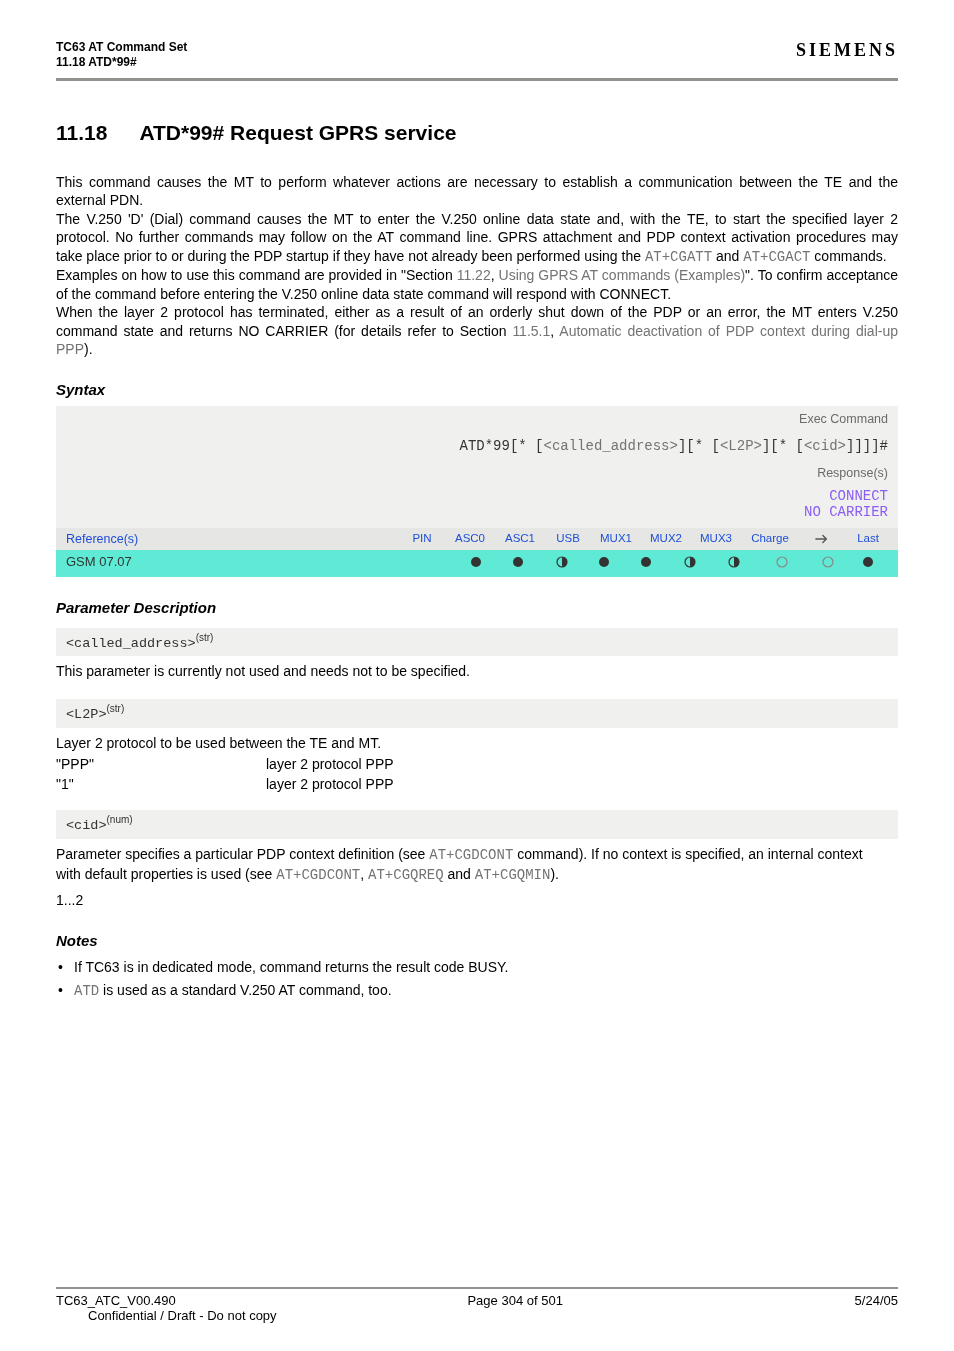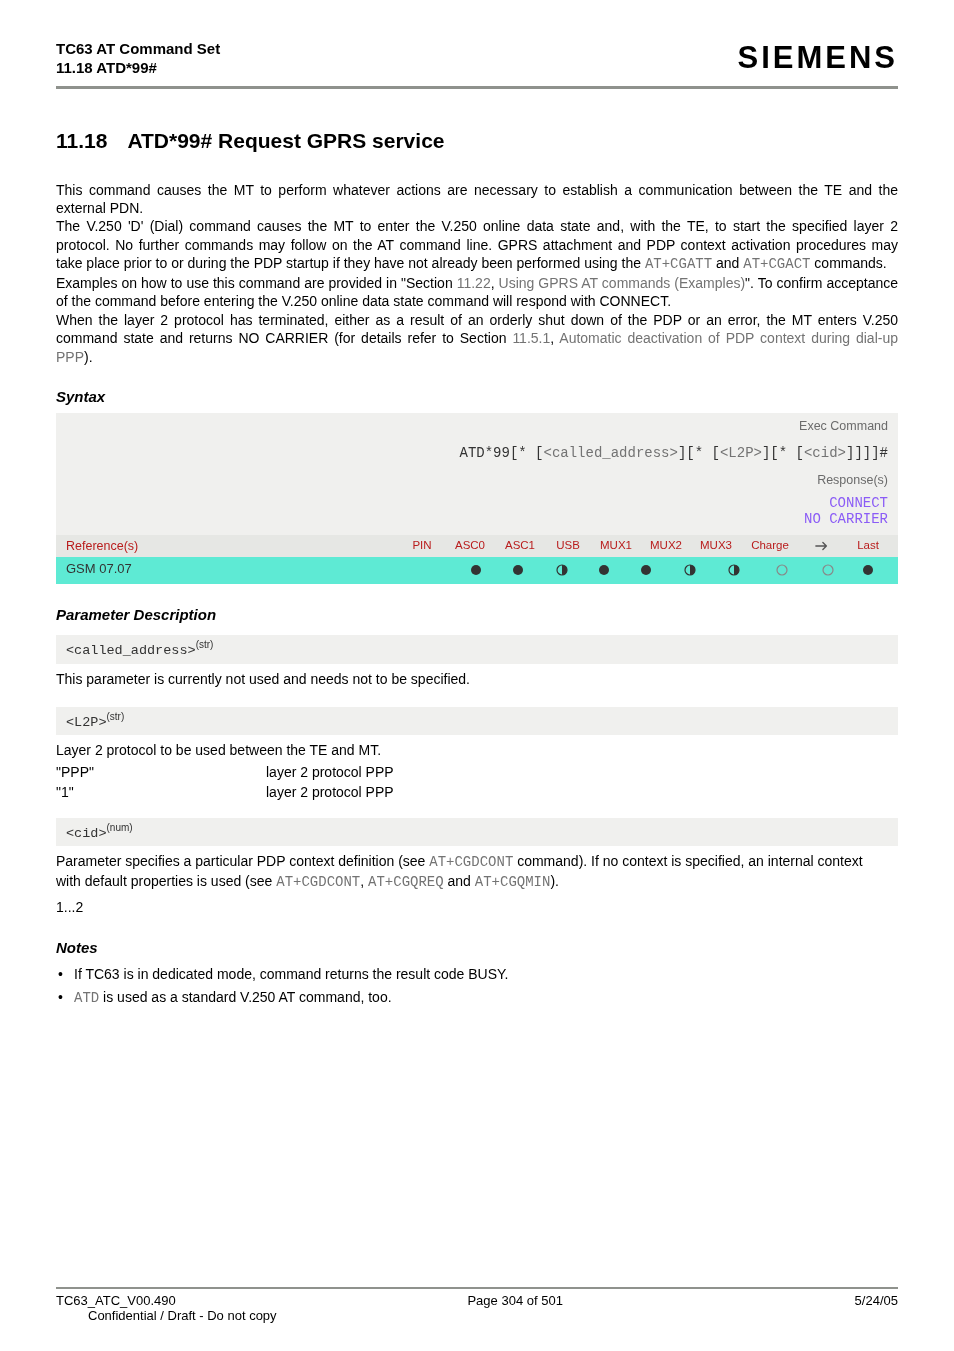--- a/index.html
+++ b/index.html
@@ -16,48 +16,48 @@
     position: relative;
     min-height: 1351px;
   }
   .header-row {
     display: flex;
     justify-content: space-between;
     align-items: flex-start;
     margin-bottom: 6px;
   }
   .header-left {
-    font-size: 15px;
+    font-size: 12px;
     line-height: 1.25;
   }
   .header-left .line1 {
     font-weight: bold;
   }
   .header-left .line2 {
     font-weight: bold;
   }
   .brand {
-    font-size: 31px;
+    font-size: 18px;
     font-weight: 900;
     letter-spacing: 3px;
-    font-family: Liberation Sans, sans-serif;
+    font-family: Liberation Serif, serif;
   }
   .hr {
     height: 3px;
     background: #8f928d;
     margin: 8px 0 40px 0;
   }
   h1.section-title {
     font-size: 21px;
     font-weight: bold;
     margin: 0 0 28px 0;
   }
   h1.section-title .secnum {
     display: inline-block;
-    margin-right: 20px;
+    margin-right: 32px;
   }
   p.body {
     font-size: 14px;
     line-height: 1.32;
     margin: 0 0 0 0;
     text-align: justify;
   }
   a.link, span.link {
     color: #737373;
     text-decoration: none;
@@ -91,21 +91,21 @@
     font-family: "Courier New", Courier, monospace;
     color: #8b5cf6;
     font-size: 14px;
     padding-top: 2px;
     padding-bottom: 8px;
   }
   .ref-row {
     display: flex;
     background: #e6e7e4;
     font-size: 12.5px;
-    color: #b91c1c;
+    color: #1d4ed8;
     padding: 4px 10px;
   }
   .ref-row .left {
     flex: 1;
   }
   .ref-right {
     display: flex;
     gap: 6px;
   }
   .col {

